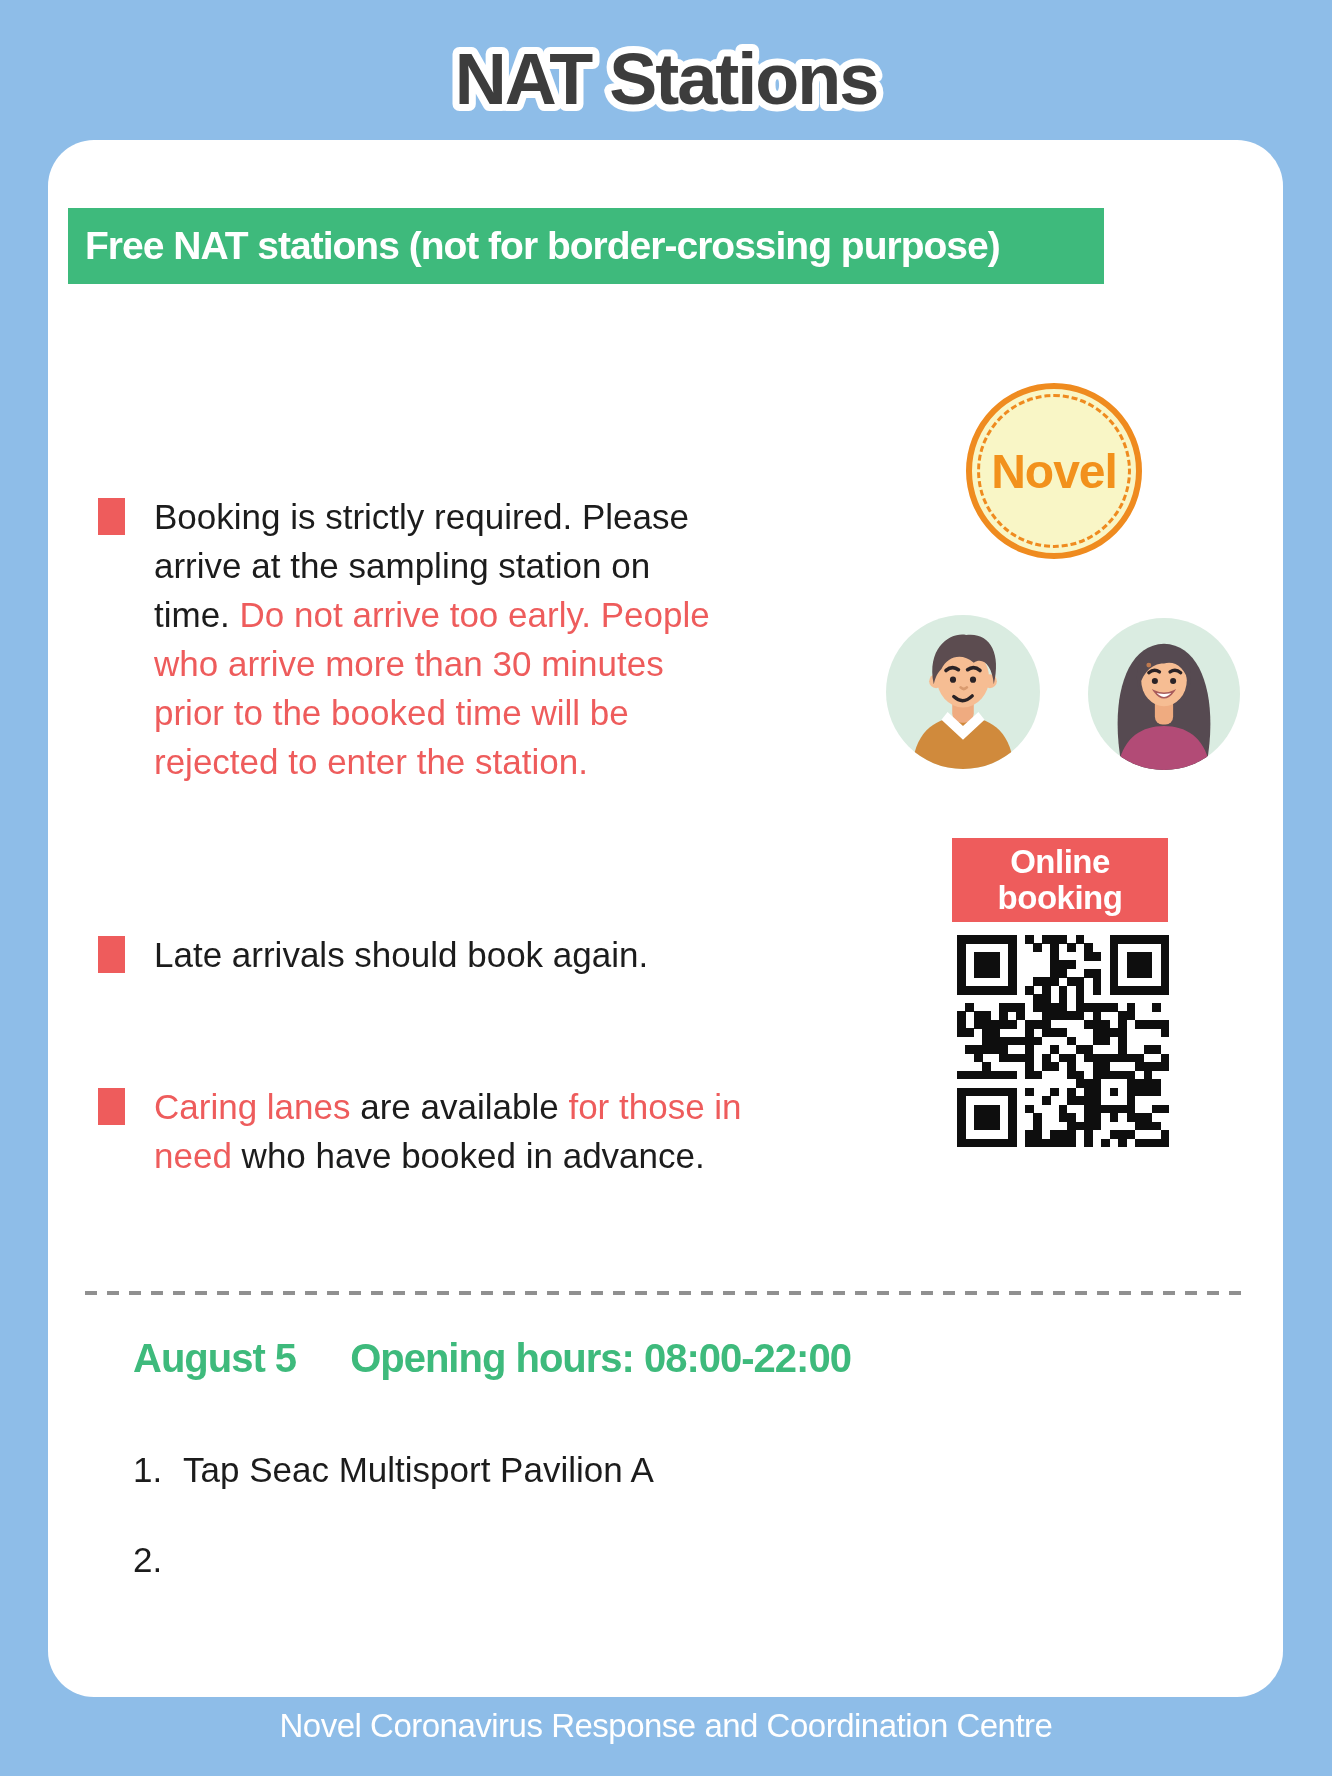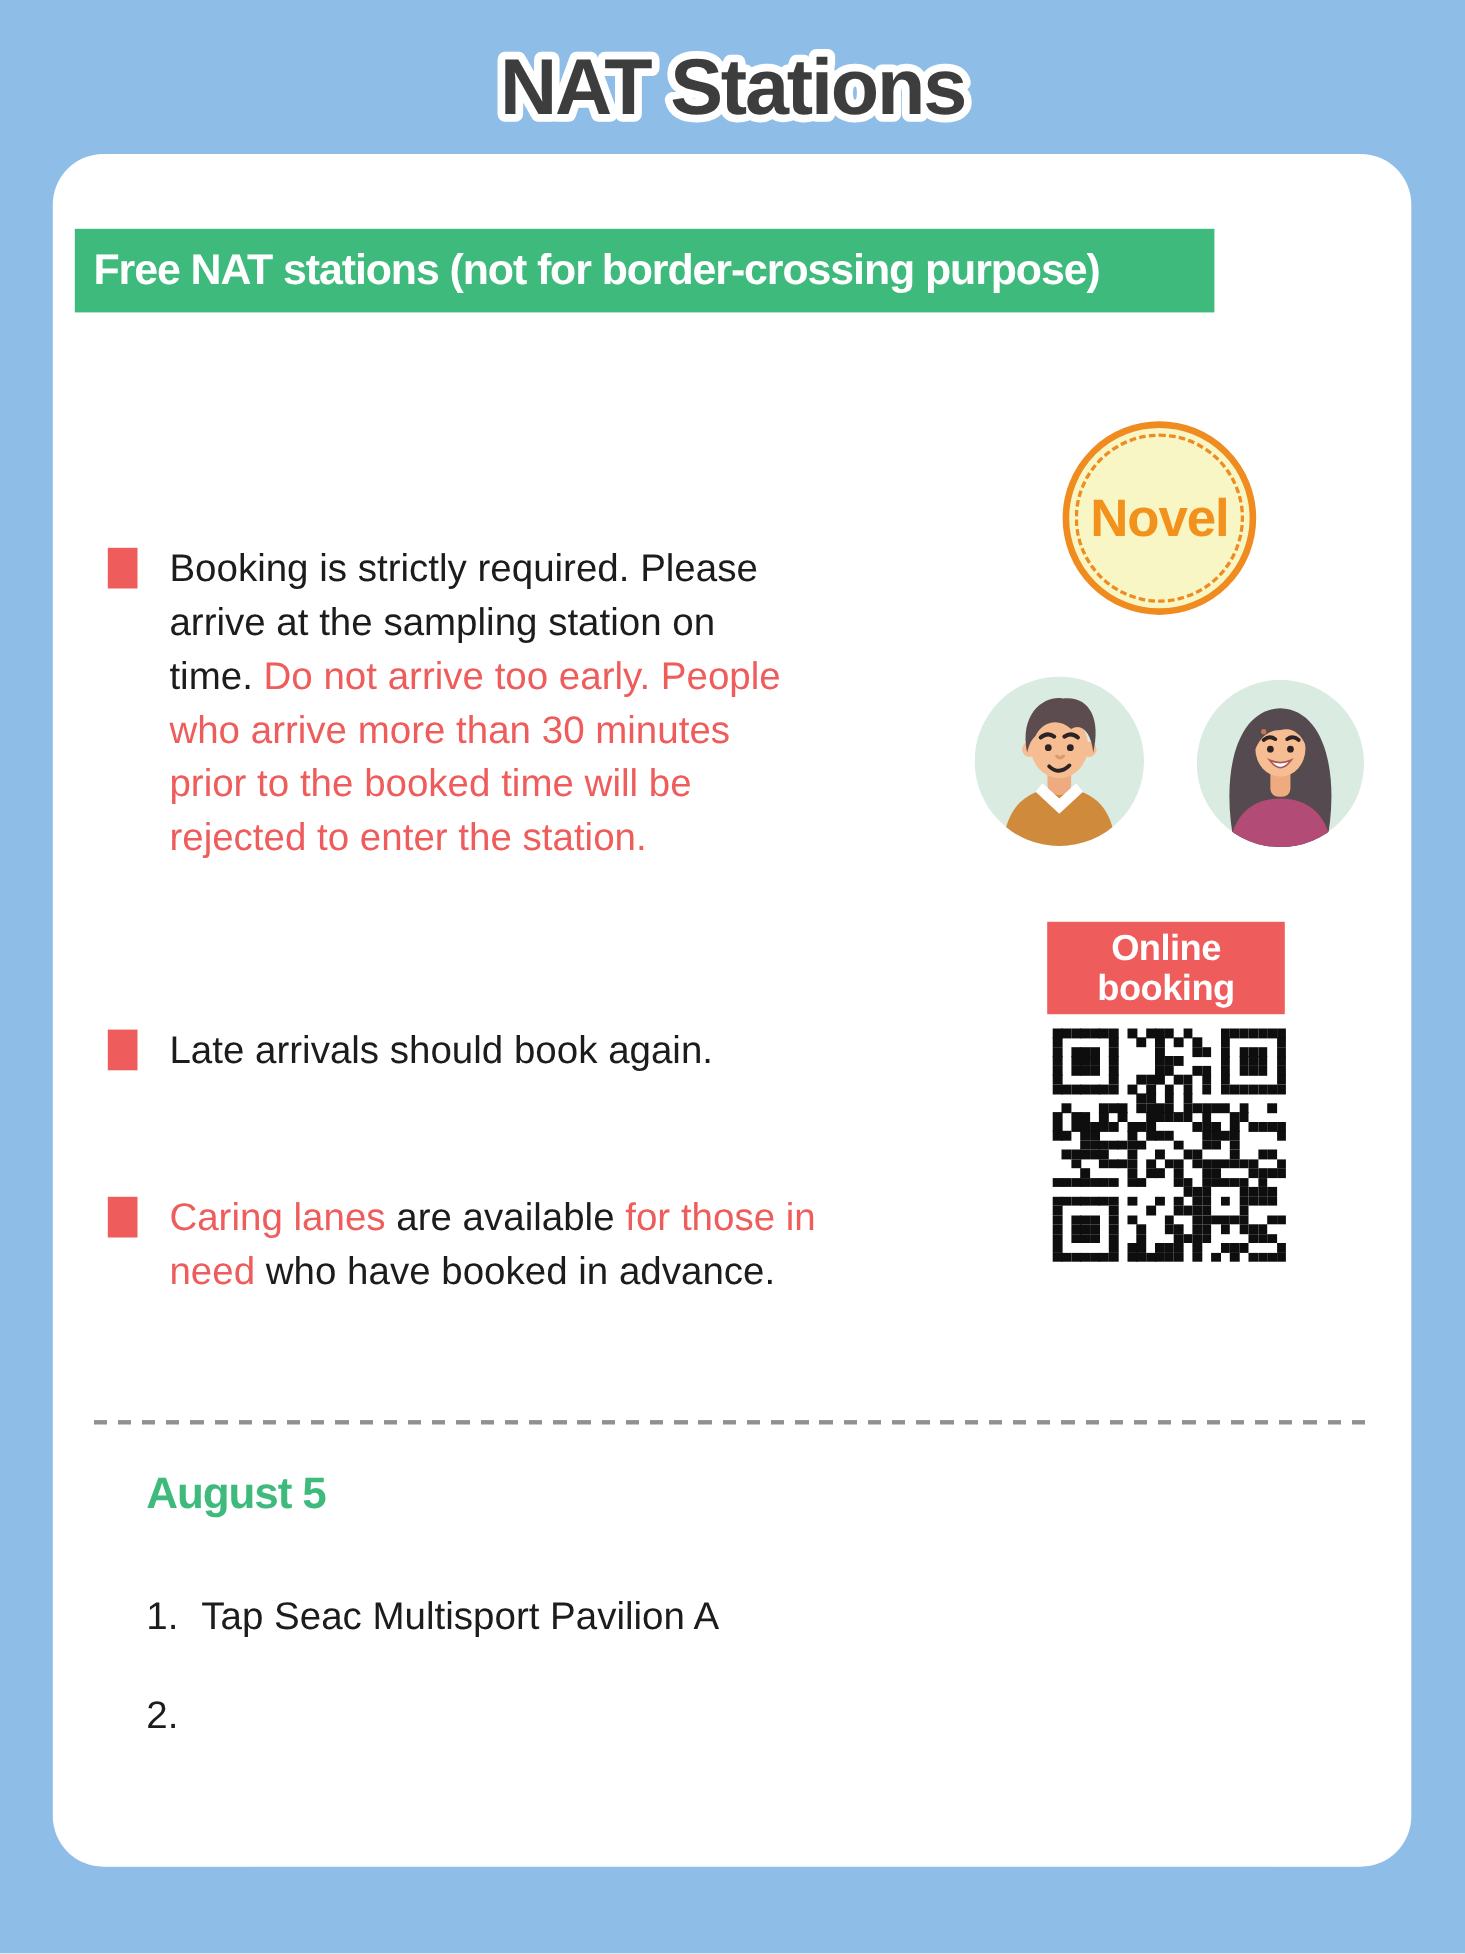--- a/index.html
+++ b/index.html
@@ -502,26 +502,28 @@
         <i style="left:88%;top:96%;width:4.12%;height:4.12%"></i>
         <i style="left:92%;top:96%;width:4.12%;height:4.12%"></i>
         <i style="left:96%;top:96%;width:4.12%;height:4.12%"></i>
       </div>
 
 
     <div class="divider"></div>
 
     <div class="schedule">
       <span>August 5</span>
+      <span>Opening hours: 08:00-22:00</span>
     </div>
 
     <div class="loc-row loc1">
       <span class="loc-num">1.</span>
       <span>Tap Seac Multisport Pavilion A</span>
     </div>
     <div class="loc-row loc2">
       <span class="loc-num">2.</span>
     </div>
 
   </div>
 
+  <div class="footer">Novel Coronavirus Response and Coordination Centre</div>
 
 </div>
 
 </body></html>

